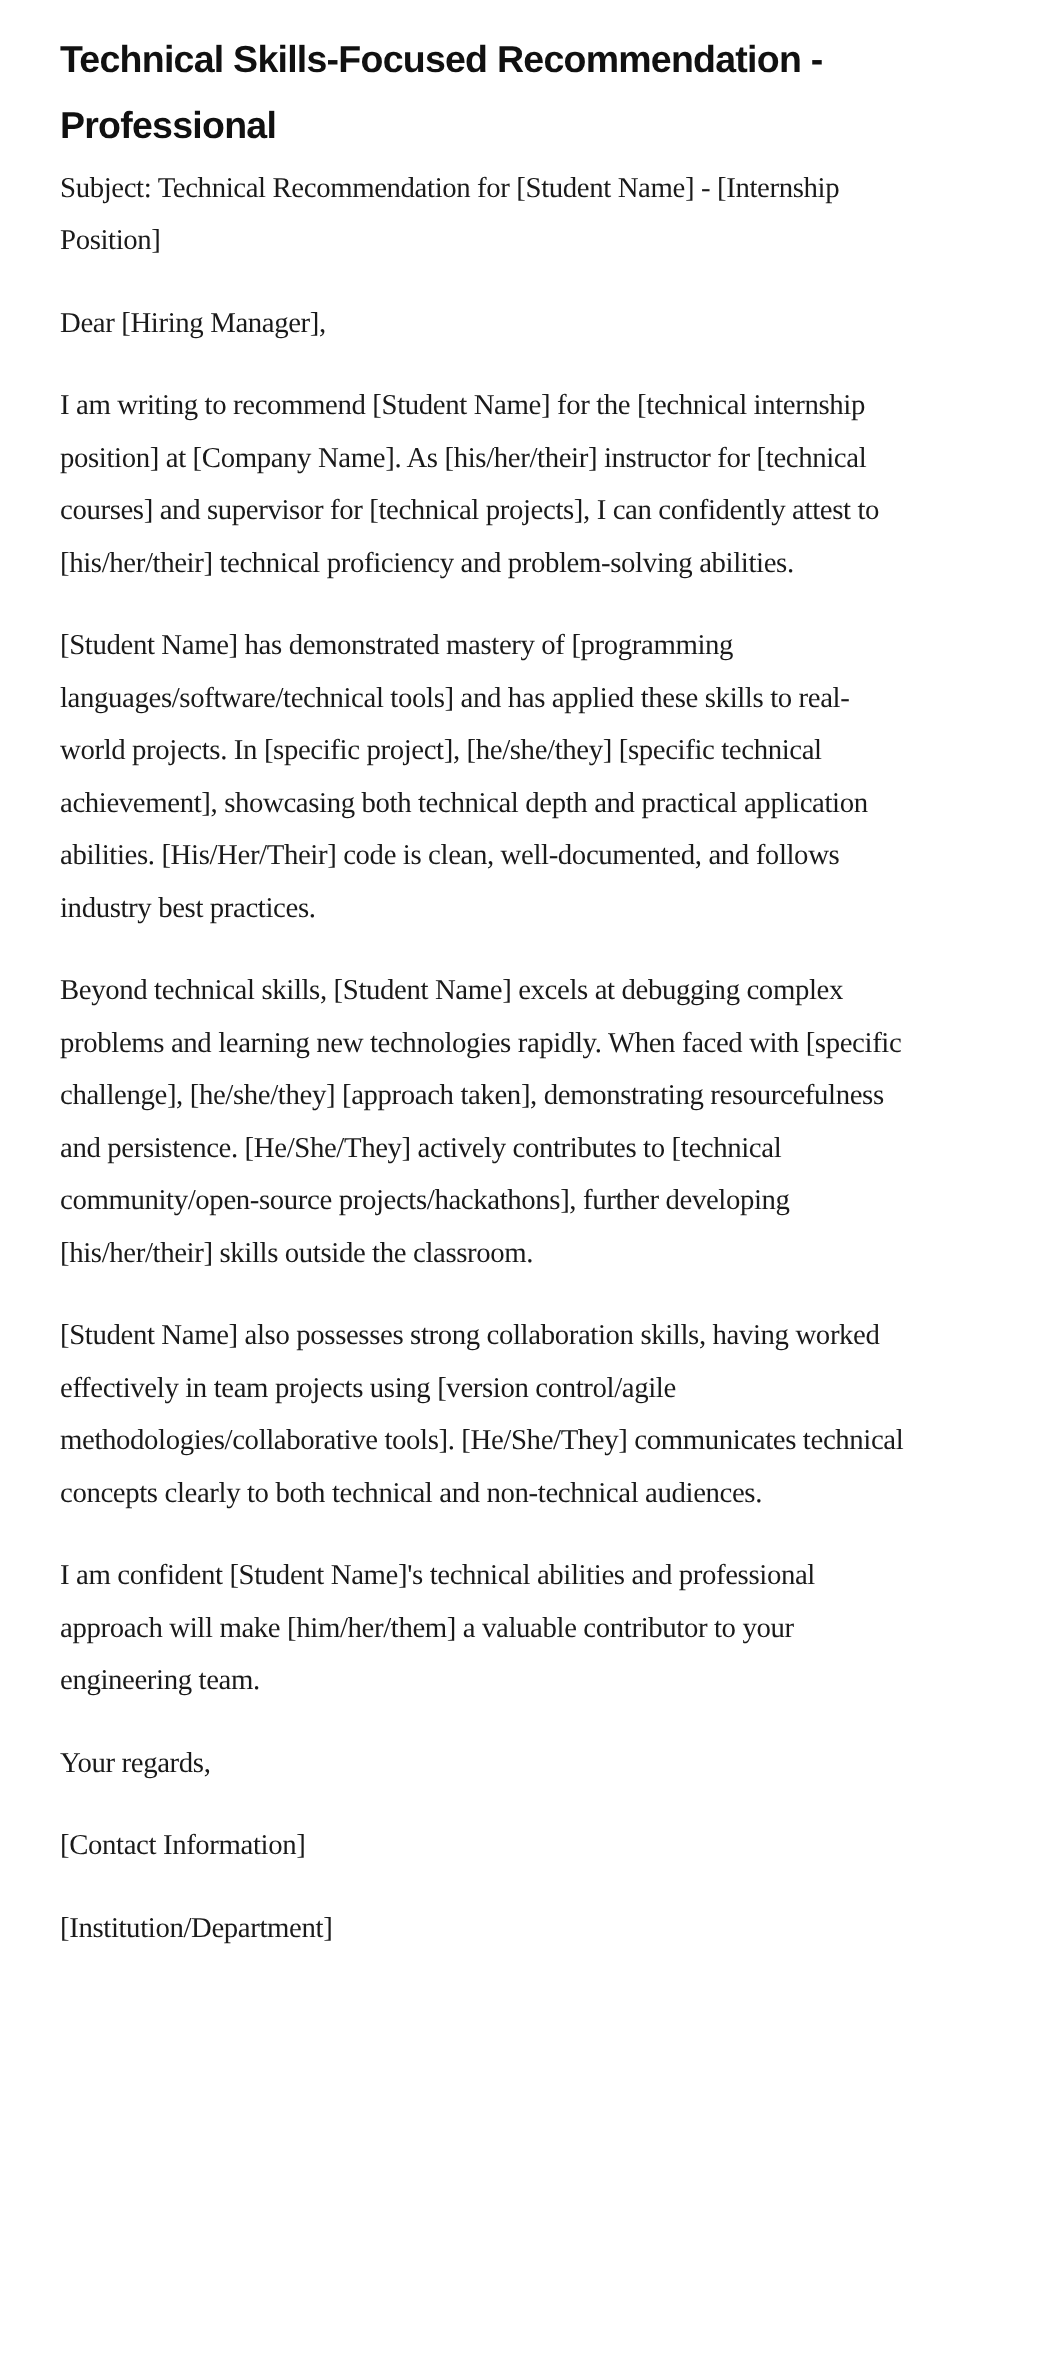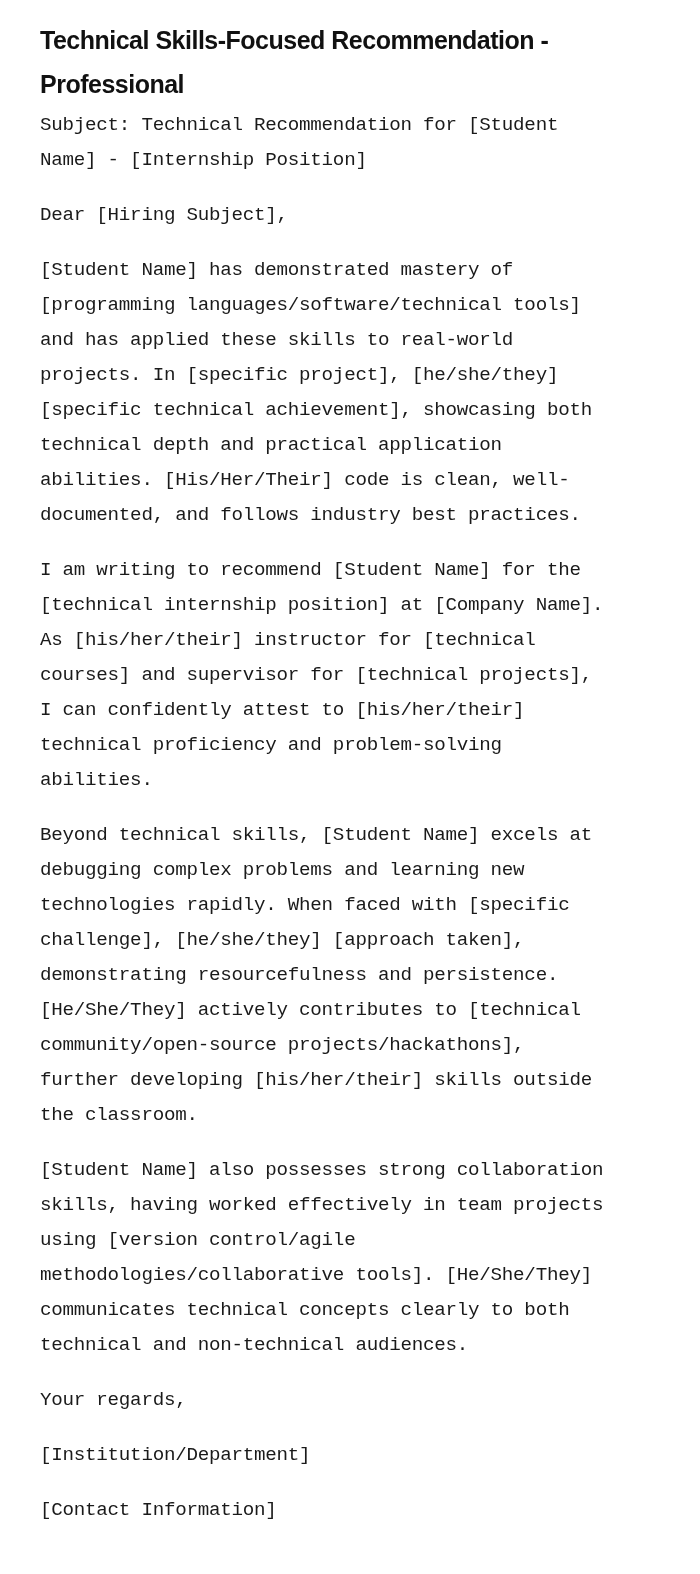--- a/index.html
+++ b/index.html
@@ -21,35 +21,36 @@
     .title {
       font-family: "Liberation Sans", sans-serif;
       font-weight: bold;
       font-size: 25px;
       line-height: 44px;
       margin: 0 0 2px 0;
       letter-spacing: -0.5px;
       color: #111111;
     }
     .para {
-      font-family: Liberation Mono, monospace;
+      font-family: Liberation Serif, serif;
       font-size: 19.2px;
       line-height: 35px;
       margin: 0 0 20px 0;
       letter-spacing: -0.25px;
       color: #1a1a1a;
     }
   </style>
 </head>
 <body>
 
 <div class="doc">
   <h1 class="title">Technical Skills-Focused Recommendation - Professional</h1>
   <p class="para">Subject: Technical Recommendation for [Student Name] - [Internship Position]</p>
-  <p class="para">Dear [Hiring Subject],</p>
+  <p class="para">Dear [Hiring Manager],</p>
+  <p class="para">I am writing to recommend [Student Name] for the [technical internship position] at [Company Name]. As [his/her/their] instructor for [technical courses] and supervisor for [technical projects], I can confidently attest to [his/her/their] technical proficiency and problem-solving abilities.</p>
   <p class="para">[Student Name] has demonstrated mastery of [programming languages/software/technical tools] and has applied these skills to real-world projects. In [specific project], [he/she/they] [specific technical achievement], showcasing both technical depth and practical application abilities. [His/Her/Their] code is clean, well-documented, and follows industry best practices.</p>
-  <p class="para">I am writing to recommend [Student Name] for the [technical internship position] at [Company Name]. As [his/her/their] instructor for [technical courses] and supervisor for [technical projects], I can confidently attest to [his/her/their] technical proficiency and problem-solving abilities.</p>
   <p class="para">Beyond technical skills, [Student Name] excels at debugging complex problems and learning new technologies rapidly. When faced with [specific challenge], [he/she/they] [approach taken], demonstrating resourcefulness and persistence. [He/She/They] actively contributes to [technical community/open-source projects/hackathons], further developing [his/her/their] skills outside the classroom.</p>
   <p class="para">[Student Name] also possesses strong collaboration skills, having worked effectively in team projects using [version control/agile methodologies/collaborative tools]. [He/She/They] communicates technical concepts clearly to both technical and non-technical audiences.</p>
+  <p class="para">I am confident [Student Name]'s technical abilities and professional approach will make [him/her/them] a valuable contributor to your engineering team.</p>
   <p class="para">Your regards,</p>
+  <p class="para">[Contact Information]</p>
   <p class="para">[Institution/Department]</p>
-  <p class="para">[Contact Information]</p>
 </div>
 
 </body></html>

